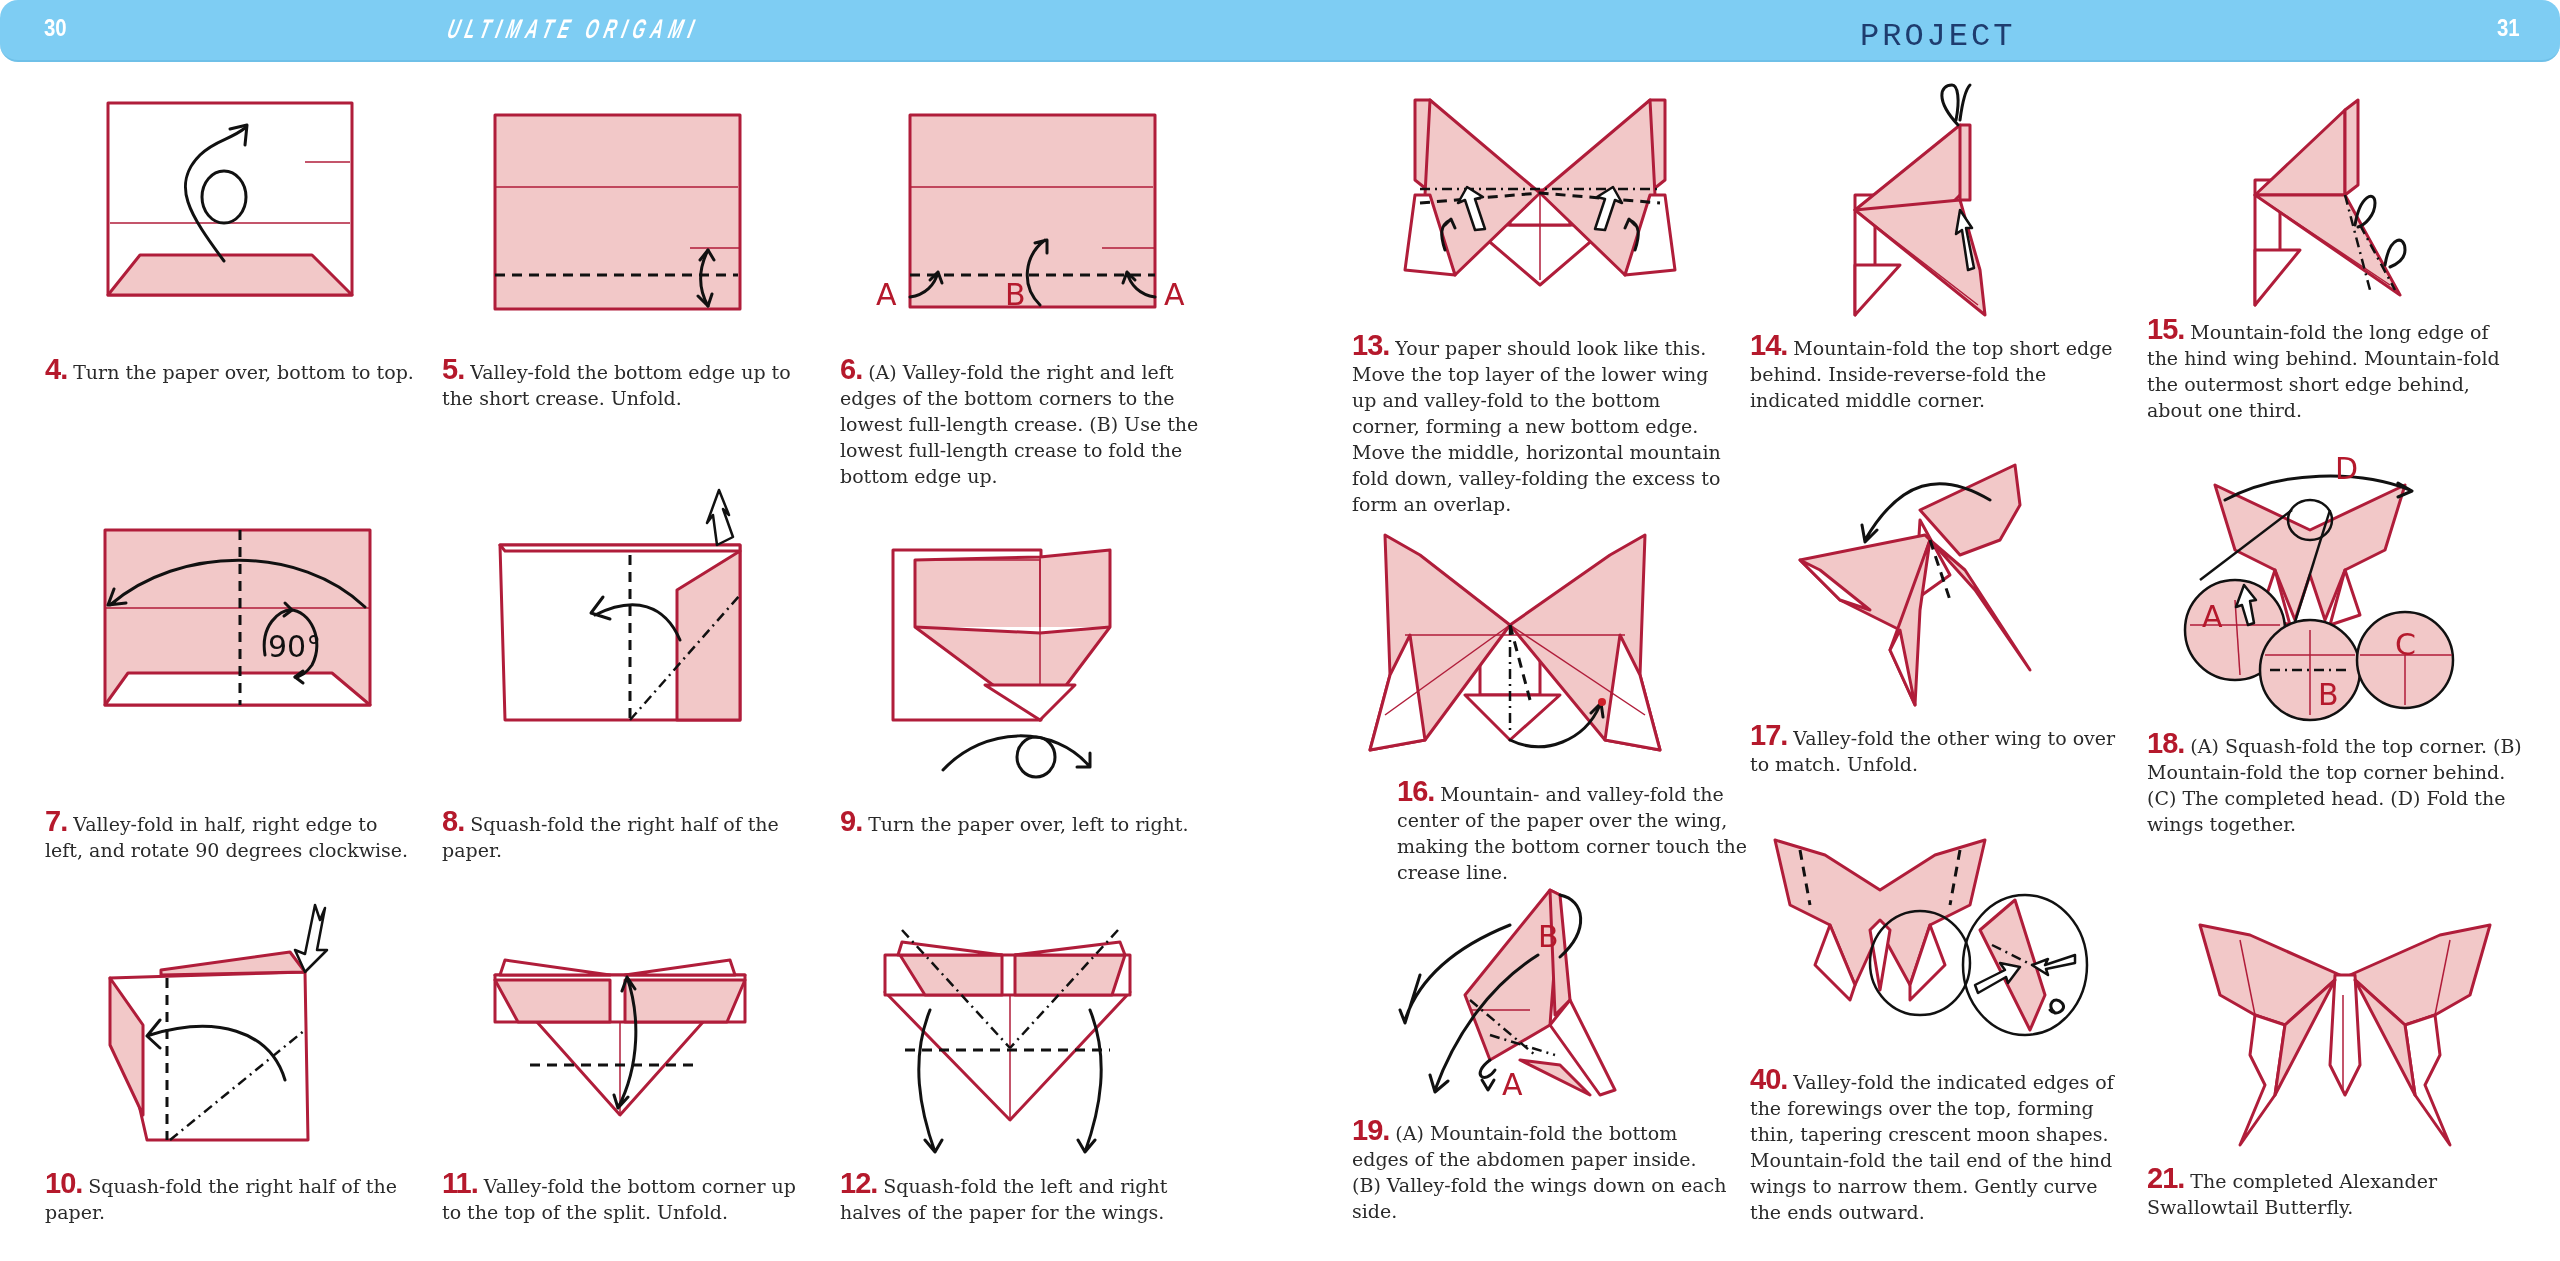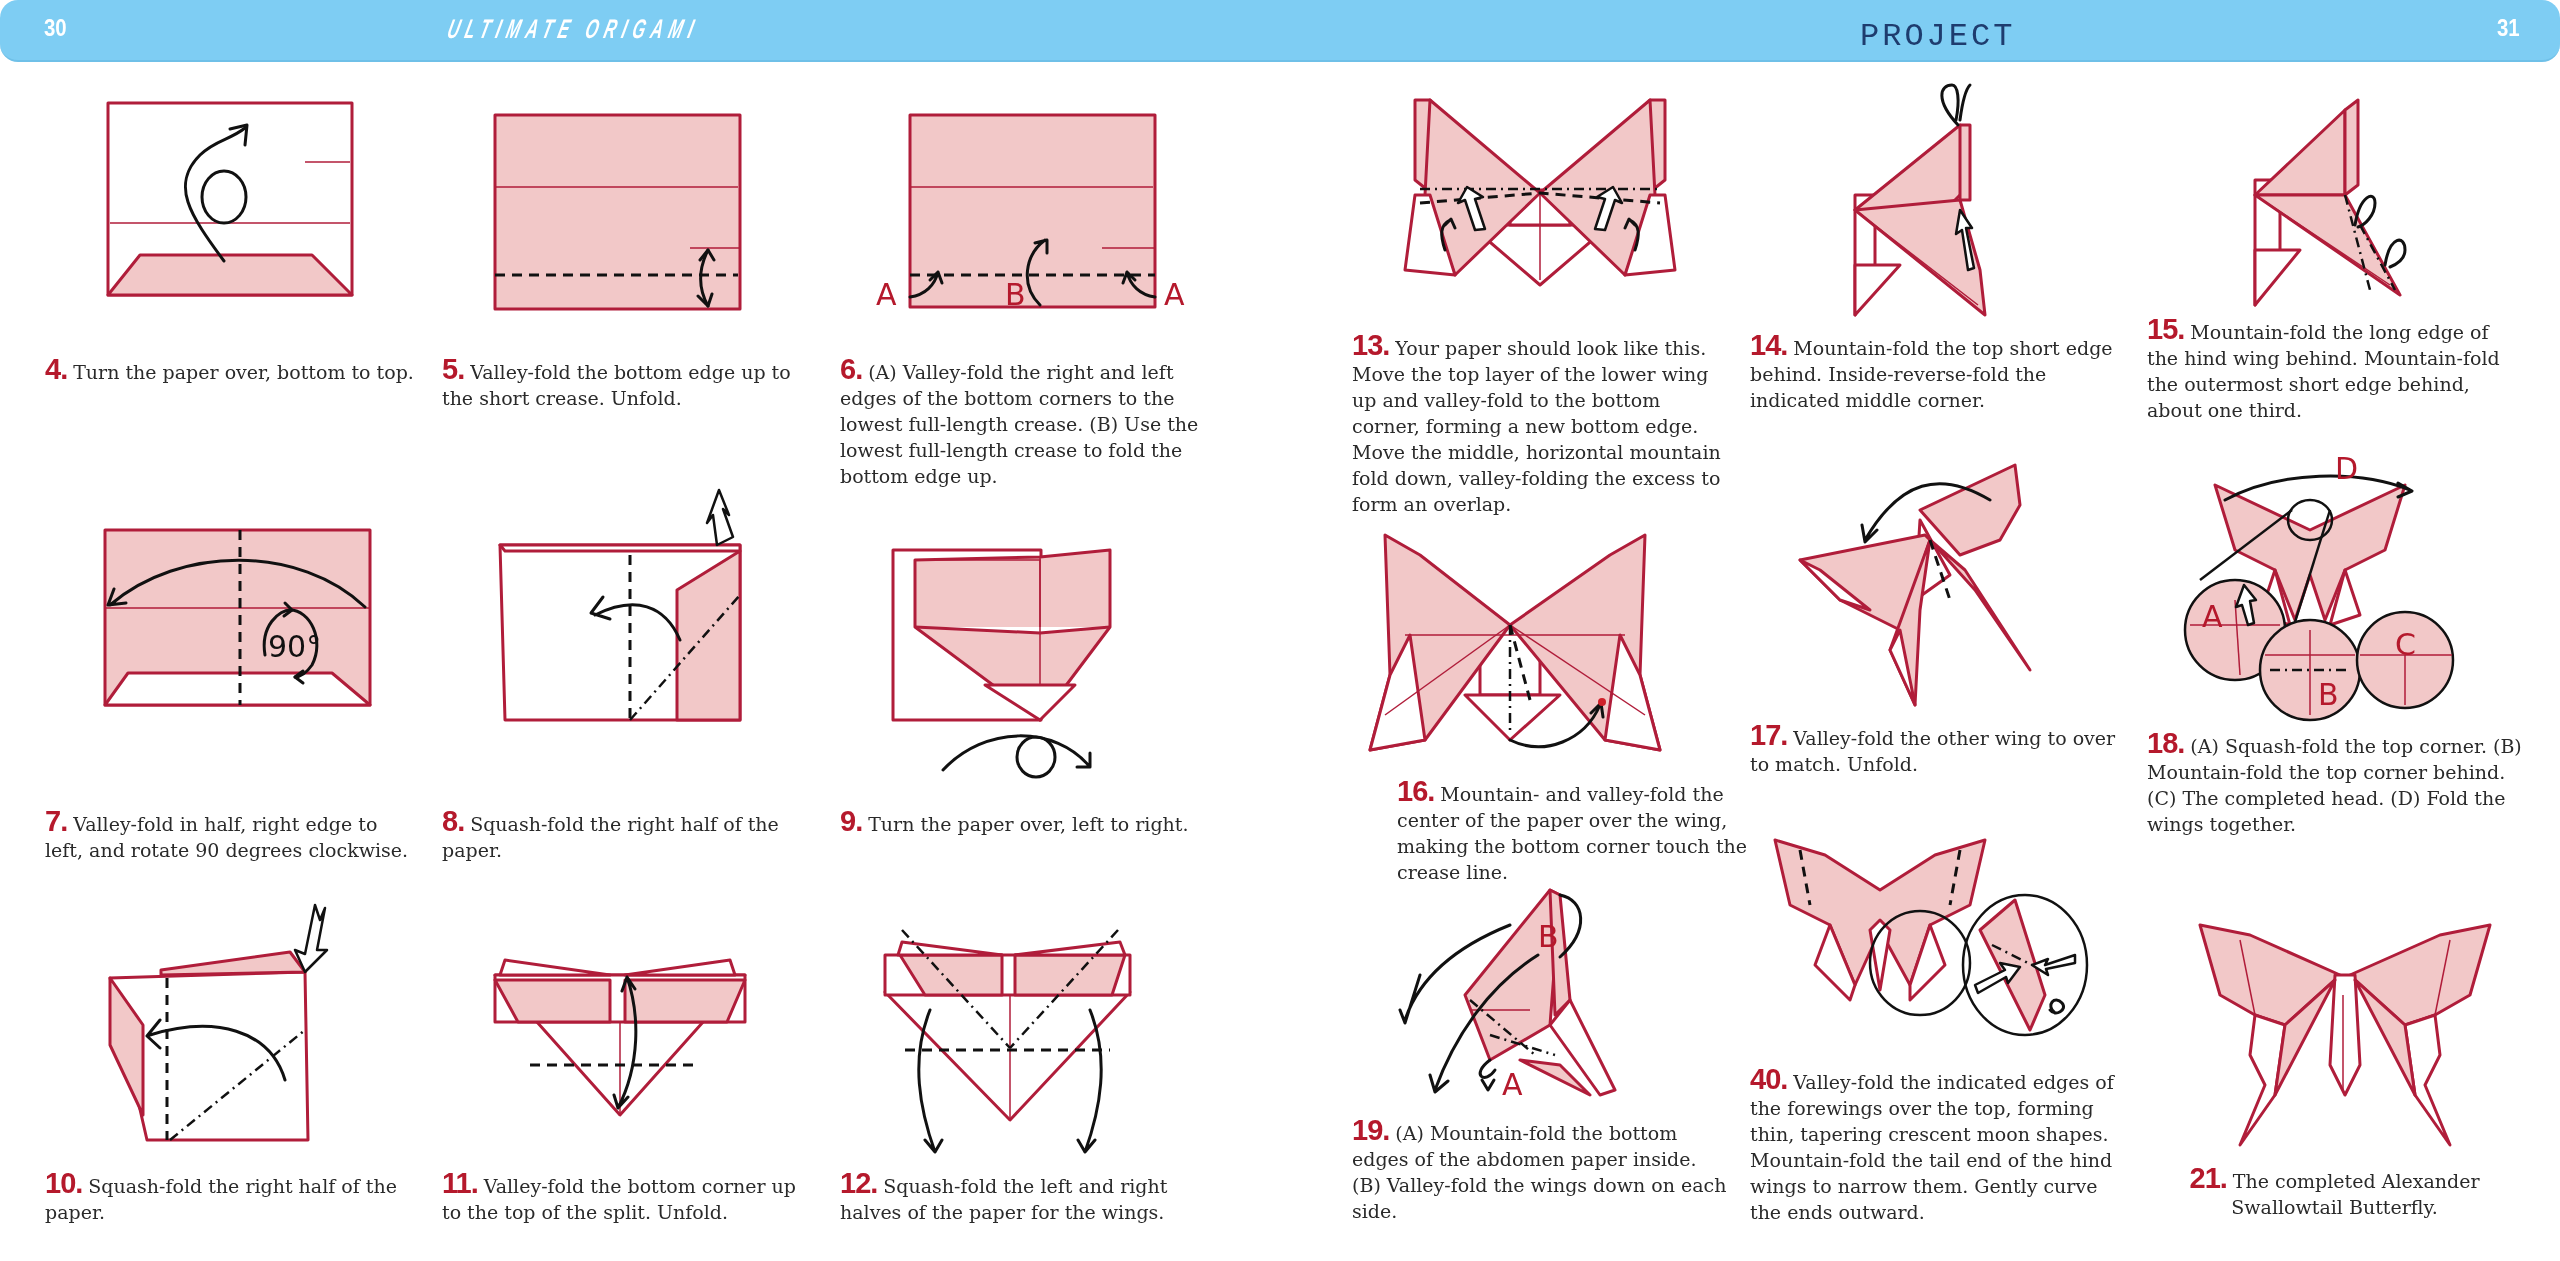--- a/index.html
+++ b/index.html
@@ -358,15 +358,15 @@
 </div>
 <div class="step" style="left:2147px;top:730px;width:375px;">
   <span class="num">18.</span><span>(A) Squash-fold the top corner. (B) Mountain-fold the top corner behind. (C) The completed head. (D) Fold the wings together.</span>
 </div>
 <div class="step" style="left:1352px;top:1117px;width:375px;">
   <span class="num">19.</span><span>(A) Mountain-fold the bottom edges of the abdomen paper inside. (B) Valley-fold the wings down on each side.</span>
 </div>
 <div class="step" style="left:1750px;top:1066px;width:375px;">
   <span class="num">40.</span><span>Valley-fold the indicated edges of the forewings over the top, forming thin, tapering crescent moon shapes. Mountain-fold the tail end of the hind wings to narrow them. Gently curve the ends outward.</span>
 </div>
-<div class="step" style="left:2147px;top:1165px;width:375px;text-align:center;">
+<div class="step" style="left:2147px;top:1165px;width:375px;">
   <span class="num">21.</span><span>The completed Alexander Swallowtail Butterfly.</span>
 </div>
 
 </body></html>

